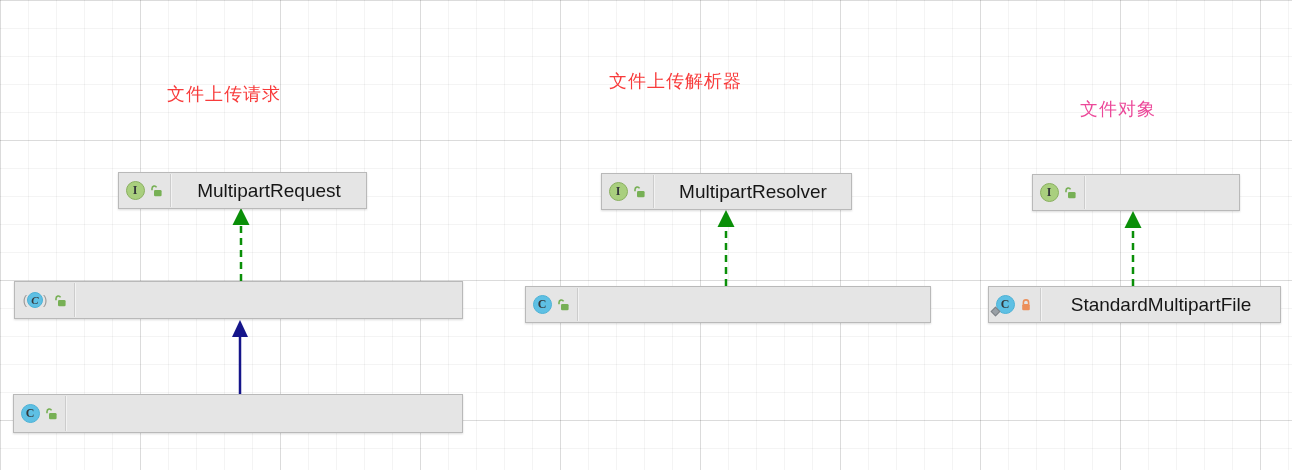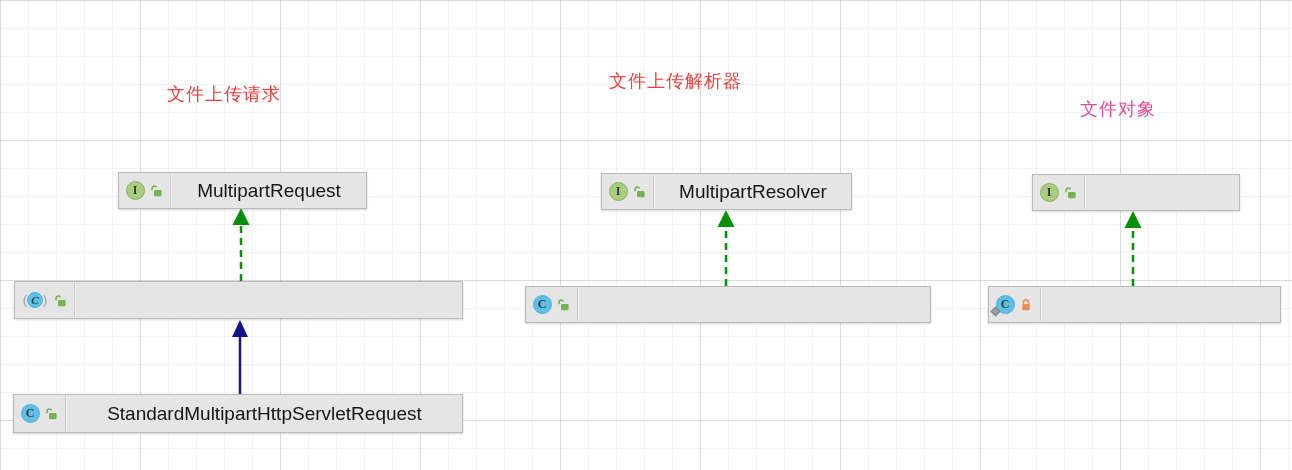--- a/index.html
+++ b/index.html
@@ -142,21 +142,20 @@
         <span class="circle">C</span>
       </span>
       <span class="lock">
         <svg width="13" height="13" viewBox="0 0 13 13">
           <path d="M2 6.2 V4.4 a2.4 2.4 0 0 1 4.5-1.1" fill="none" stroke="#77b055" stroke-width="1.6"></path>
           <rect x="4" y="6" width="7.6" height="6.2" rx="1.3" fill="#77b055"></rect>
         </svg>
       </span>
     </span>
     <span class="sep"></span>
-    <span class="node-name">StandardMultipartHttpServletRequest</span>
   </div>
 
   <div class="node" style="left:601px;top:173px;width:251px;height:37px">
     <span class="icons">
       <span class="type-icon iface">
         <span class="circle">I</span>
       </span>
       <span class="lock">
         <svg width="13" height="13" viewBox="0 0 13 13">
           <path d="M2 6.2 V4.4 a2.4 2.4 0 0 1 4.5-1.1" fill="none" stroke="#77b055" stroke-width="1.6"></path>
@@ -205,15 +204,16 @@
         <span class="nested-marker"></span>
       </span>
       <span class="lock">
         <svg width="13" height="13" viewBox="0 0 13 13">
           <path d="M3.4 6 V4.5 a2.6 2.6 0 0 1 5.2 0 V6" fill="none" stroke="#ec8f5a" stroke-width="1.6"></path>
           <rect x="2.2" y="6" width="7.6" height="6.2" rx="1.3" fill="#ec8f5a"></rect>
         </svg>
       </span>
     </span>
     <span class="sep"></span>
+    <span class="node-name">StandardMultipartFile</span>
   </div>
 
 </div>
 
 </body></html>

